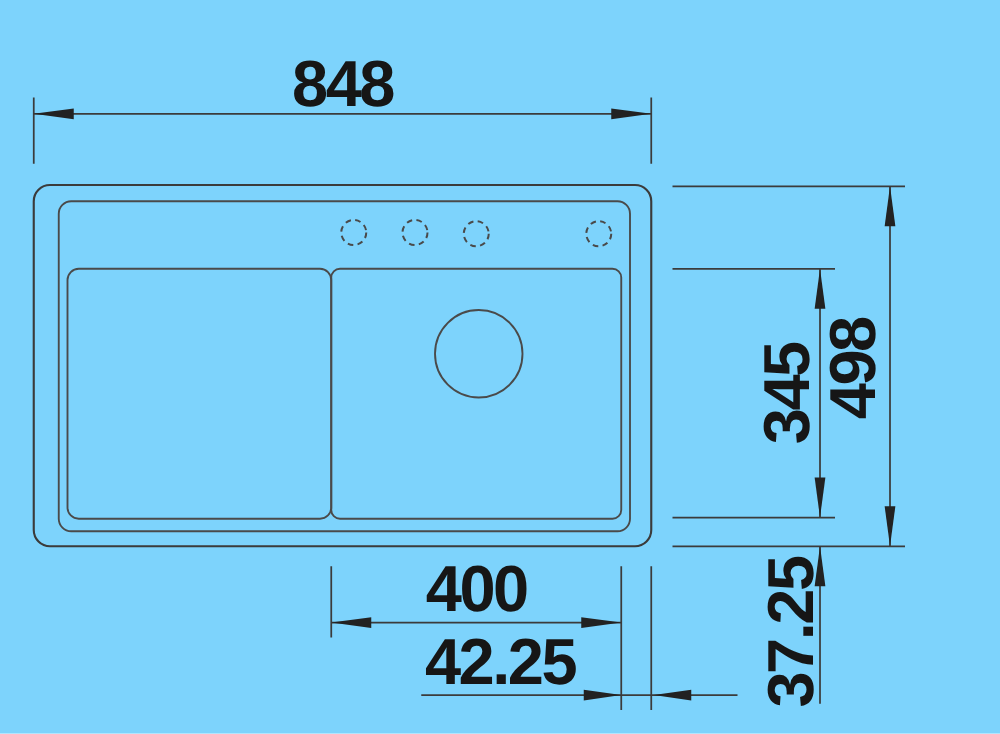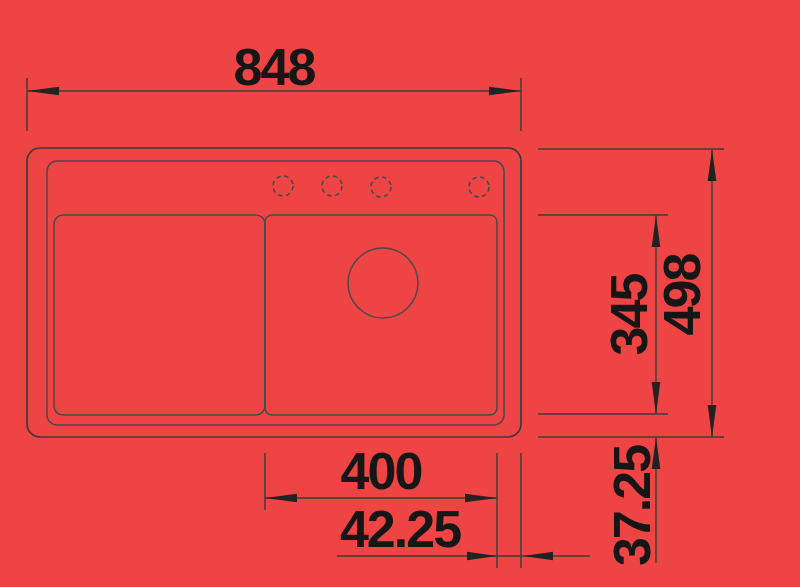--- a/index.html
+++ b/index.html
@@ -1,19 +1,19 @@
 <!DOCTYPE html>
 <html><head>
 <meta charset="utf-8">
 <style>
   html,body{margin:0;padding:0;background:#ffffff;}
   .stage{
     position:relative;
     width:800px;height:587px;
-    background:#ef4444;
+    background:#7dd3fc;
     overflow:hidden;
     font-family:"Liberation Sans", sans-serif;
   }
   svg{position:absolute;left:0;top:0;}
   .outline{stroke:#3b3b3b;stroke-width:1.7;fill:none;}
   .inner{stroke:#4a4a4a;stroke-width:1.5;fill:none;}
   .tap{stroke:#4a4a4a;stroke-width:1.6;fill:none;stroke-dasharray:4.5 3.5;}
   .dimline{stroke:#3b3b3b;stroke-width:1.4;fill:none;}
   .arrow{fill:#222222;stroke:none;}
   .dim-text{

